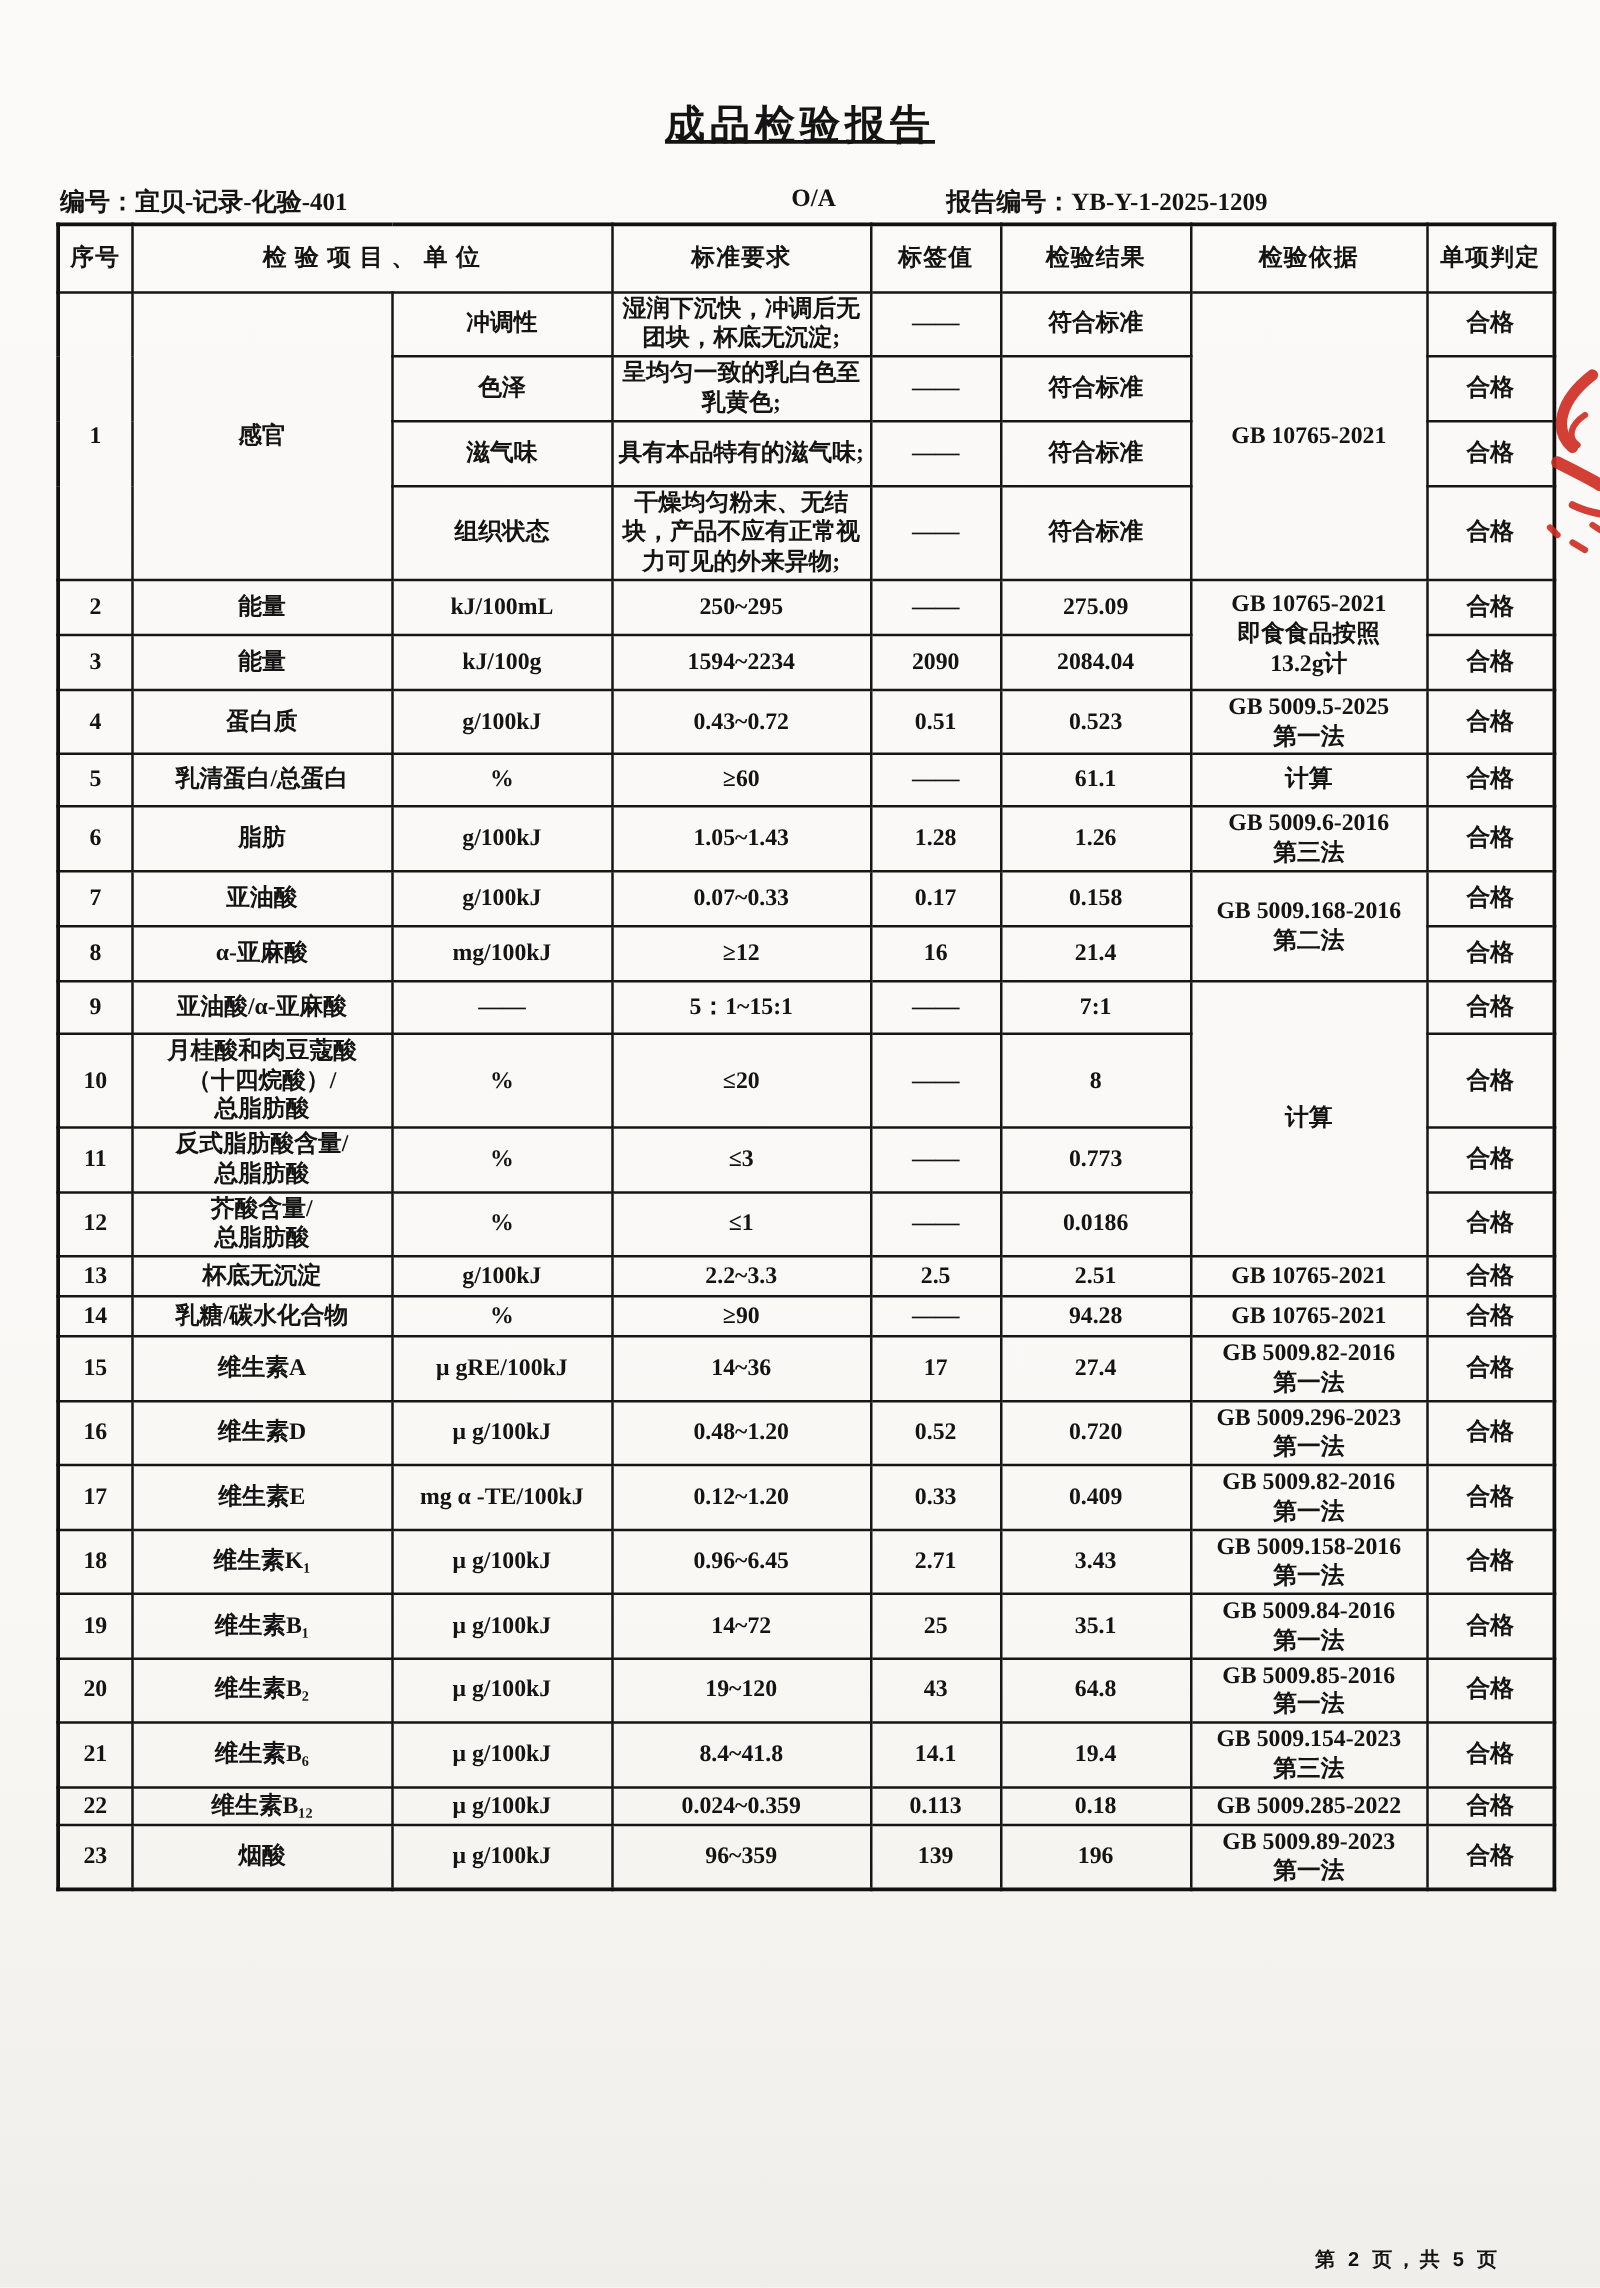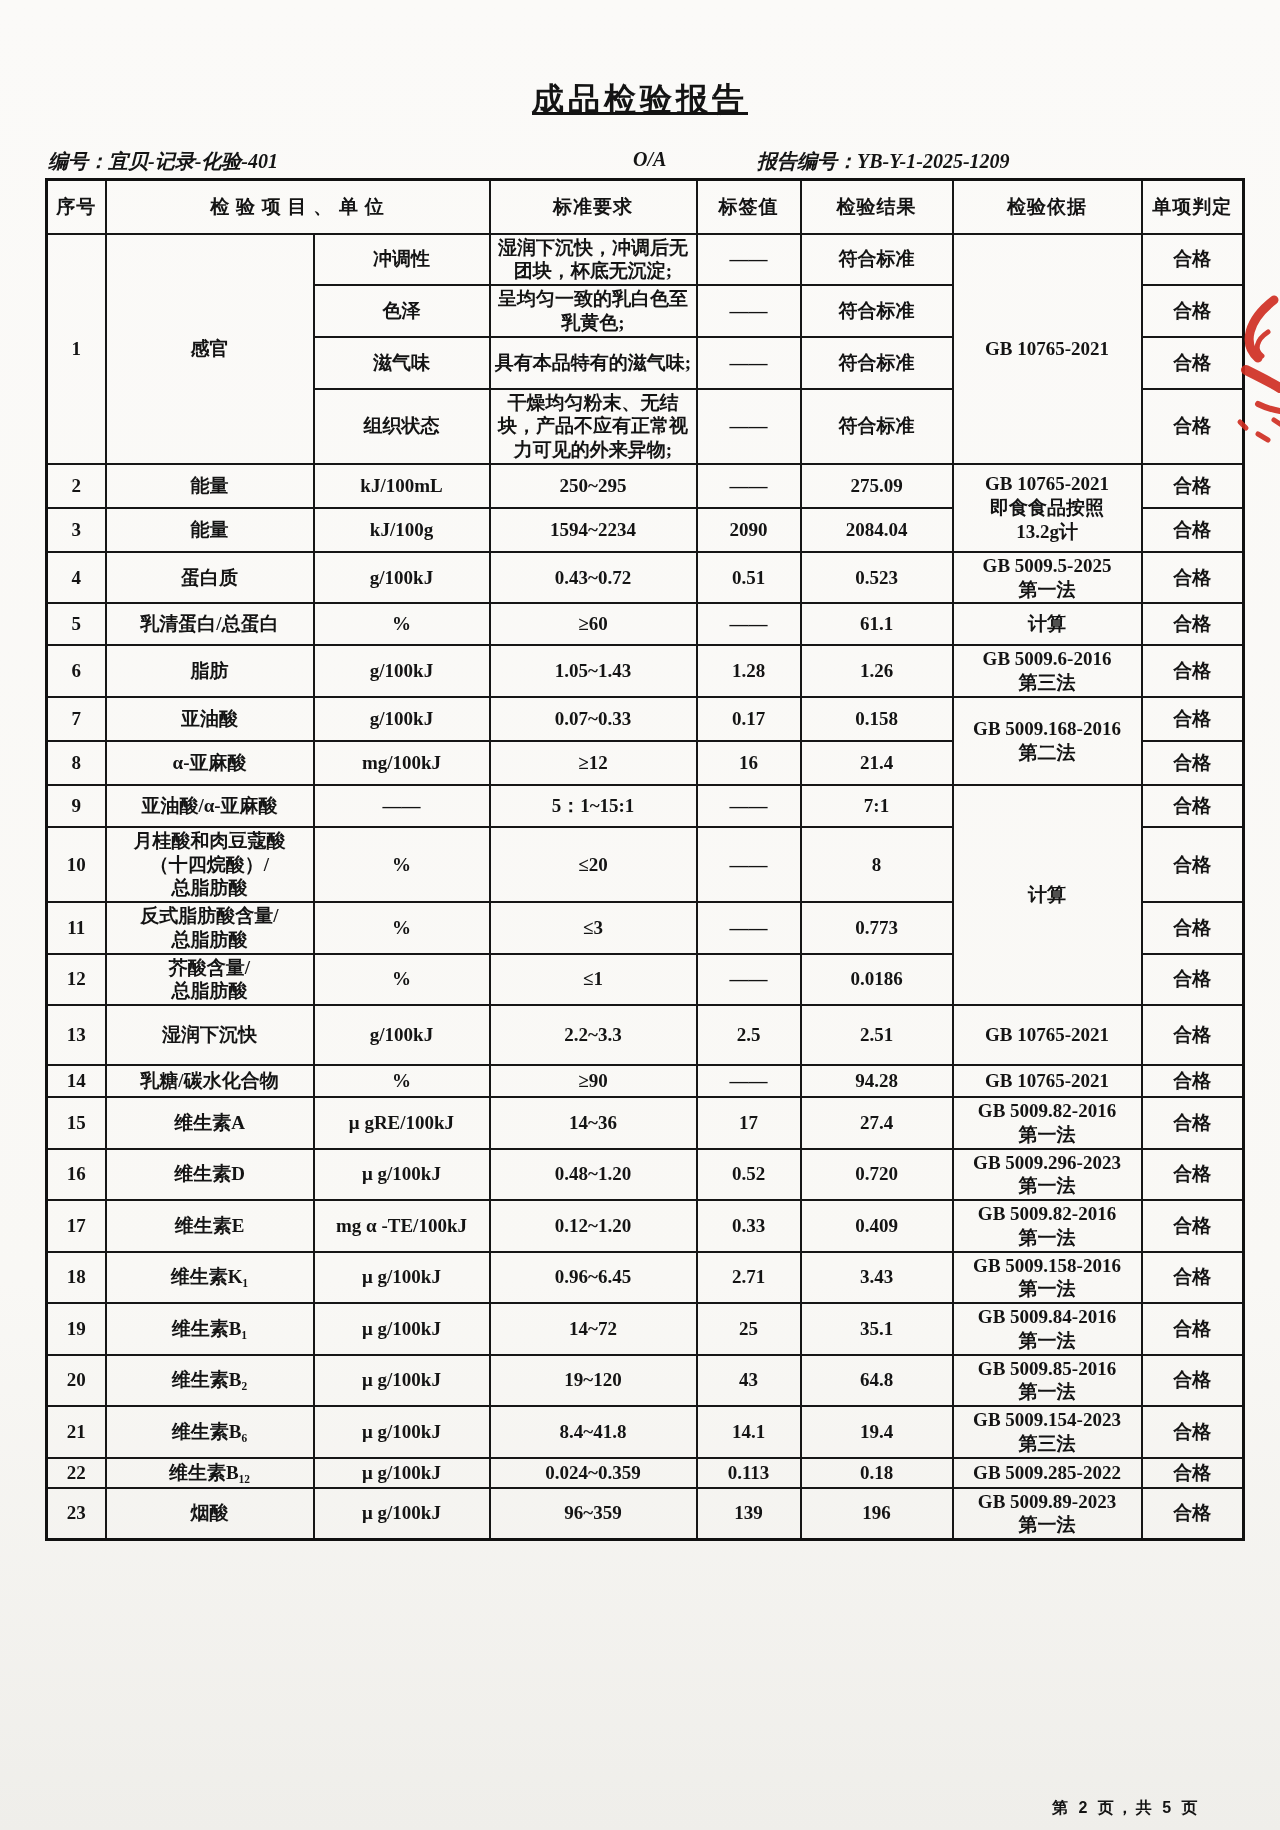--- a/index.html
+++ b/index.html
@@ -11,21 +11,21 @@
   }
   .sheet{
     position:absolute;inset:0;
     background:linear-gradient(180deg,#fbfaf8 0%,#f9f8f5 70%,#efeeea 100%);
     overflow:hidden;
   }
   .title{
     position:absolute;top:78px;left:0;width:100%;
     text-align:center;font-size:32px;font-weight:bold;letter-spacing:4px;text-decoration:underline;
   }
-  .meta{position:absolute;top:148px;left:45px;width:1197px;height:26px;font-size:20px;font-weight:bold;font-style:italic;}
+  .meta{position:absolute;top:148px;left:45px;width:1197px;height:26px;font-size:20px;font-weight:bold;}
   .meta .doc-no{position:absolute;left:3px;top:0;}
   .meta .version{position:absolute;left:588px;top:0;}
   .meta .report-no{position:absolute;left:712px;top:0;}
   table.report{
     position:absolute;top:178px;left:45px;
     border-collapse:collapse;table-layout:fixed;
     width:1197px;
     background:transparent;
   }
   table.report td,table.report th{
@@ -238,23 +238,23 @@
       <td>12</td>
       <td>芥酸含量/
 总脂肪酸</td>
       <td class="unit">%</td>
       <td>≤1</td>
       <td>——</td>
       <td>0.0186</td>
       <td>合格</td>
     </tr>
 
-    <tr style="height:60px">
+    <tr style="height:32px">
       <td>13</td>
-      <td>湿润下沉快</td>
+      <td>杯底无沉淀</td>
       <td class="unit">g/100kJ</td>
       <td>2.2~3.3</td>
       <td>2.5</td>
       <td>2.51</td>
       <td class="basis">GB 10765-2021</td>
       <td>合格</td>
     </tr>
 
     <tr style="height:32px">
       <td>14</td>

